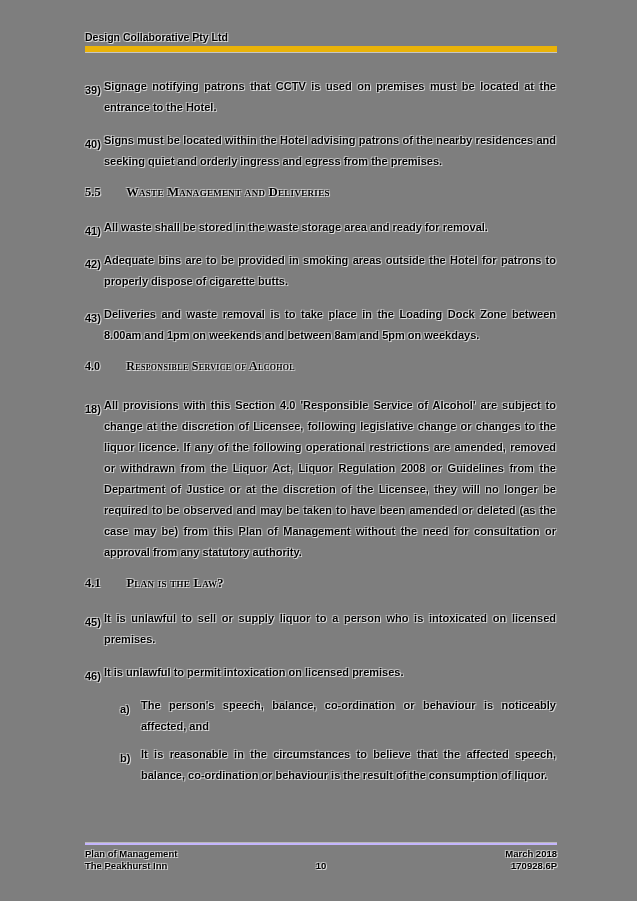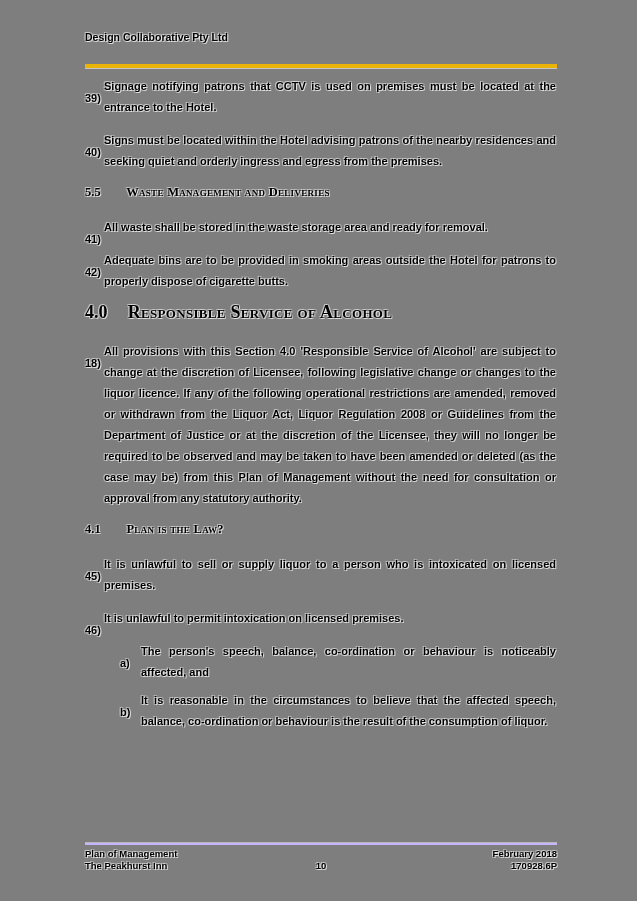--- a/index.html
+++ b/index.html
@@ -18,54 +18,54 @@
       1px 1px 0 rgba(255,255,255,0.70),
      -1px -1px 0 rgba(255,255,255,0.50),
       1px -1px 0 rgba(255,255,255,0.35),
      -1px 1px 0 rgba(255,255,255,0.35);
   }
 
   
   .header {
     position: absolute; left: 85px; top: 31px; width: 472px;
     font-size: 10.5px; font-weight: 700;
-    padding-bottom: 21px;
-    border-bottom: 4px solid #eab308;
+    padding-bottom: 3px;
+    border-bottom: 6px solid #eab308;
     box-shadow: 0 1px 0 rgba(255,255,255,0.55);
   }
 
   
   .content {
     position: absolute; left: 85px; top: 76px; width: 471px;
     font-size: 11px; font-weight: 700; line-height: 21px;
   }
   .li {
     position: relative;
     padding-left: 19px;
     text-align: justify;
     margin: 0 0 12px 0;
   }
-  .li .num { position: absolute; left: 0; top: 12px; }
+  .li .num { position: absolute; left: 0; top: 4px; }
   .li.l2 { margin-left: 35px; padding-left: 21px; margin-bottom: 7px; }
 
   .heading {
     font-family: "Liberation Serif", serif;
     font-variant: small-caps;
     font-weight: 700;
     letter-spacing: 0.3px;
     margin: 5px 0 17px 0;
     font-size: 12.5px;
     line-height: 16px;
   }
   .heading .num {
     display: inline-block; width: 38px;
     font-variant: normal;
     letter-spacing: 0;
   }
-  .heading.h-main { font-size: 18px; margin: 9px 0 21px 0; }
+  .heading.h-main { font-size: 12px; margin: 9px 0 21px 0; }
 
   
   .footer {
     position: absolute; left: 85px; top: 843px; width: 472px;
     border-top: 2px solid #c4b5fd;
     box-shadow: 0 -1px 0 rgba(255,255,255,0.45);
     padding-top: 3px;
     font-size: 9.5px; font-weight: 700; line-height: 12px;
     display: flex;
   }
@@ -102,20 +102,24 @@
     <div class="li">
       <span class="num">41)</span>
       <span>All waste shall be stored in the waste storage area and ready for removal.</span>
     </div>
 
     <div class="li">
       <span class="num">42)</span>
       <span>Adequate bins are to be provided in smoking areas outside the Hotel for patrons to properly dispose of cigarette butts.</span>
     </div>
 
+    <div class="li">
+      <span class="num">43)</span>
+      <span>Deliveries and waste removal is to take place in the Loading Dock Zone between 8.00am and 1pm on weekends and between 8am and 5pm on weekdays.</span>
+    </div>
 
     <div class="heading h-main">
       <span class="num">4.0</span>
       <span>Responsible Service of Alcohol</span>
     </div>
 
     <div class="li">
       <span class="num">18)</span>
       <span>All provisions with this Section 4.0 'Responsible Service of Alcohol' are subject to change at the discretion of Licensee, following legislative change or changes to the liquor licence. If any of the following operational restrictions are amended, removed or withdrawn from the Liquor Act, Liquor Regulation 2008 or Guidelines from the Department of Justice or at the discretion of the Licensee, they will no longer be required to be observed and may be taken to have been amended or deleted (as the case may be) from this Plan of Management without the need for consultation or approval from any statutory authority.</span>
     </div>
@@ -148,18 +152,18 @@
 
   </div>
 
   <div class="footer">
     <div class="f-left">
       <div>Plan of Management</div>
       <div>The Peakhurst Inn</div>
     </div>
     <div class="f-center">10</div>
     <div class="f-right">
-      <div>February 2018</div>
+      <div>March 2018</div>
       <div>170928.6P</div>
     </div>
   </div>
 
 </div>
 
 </body></html>

